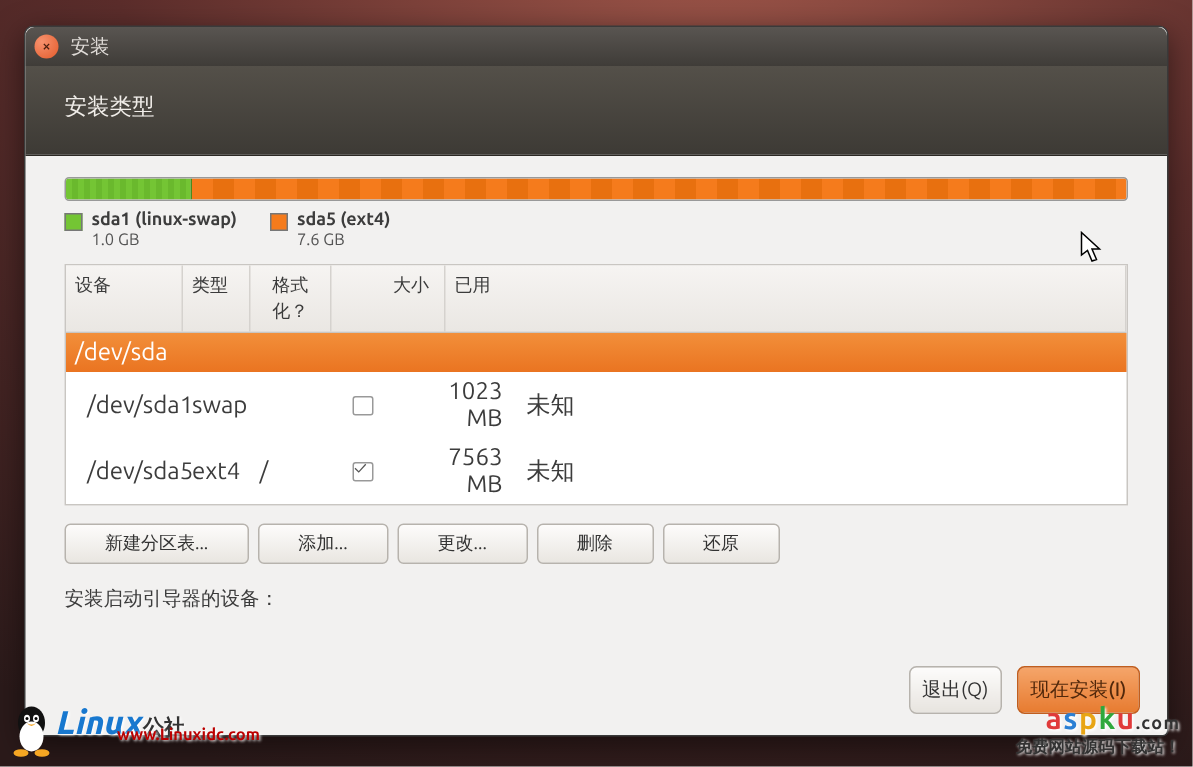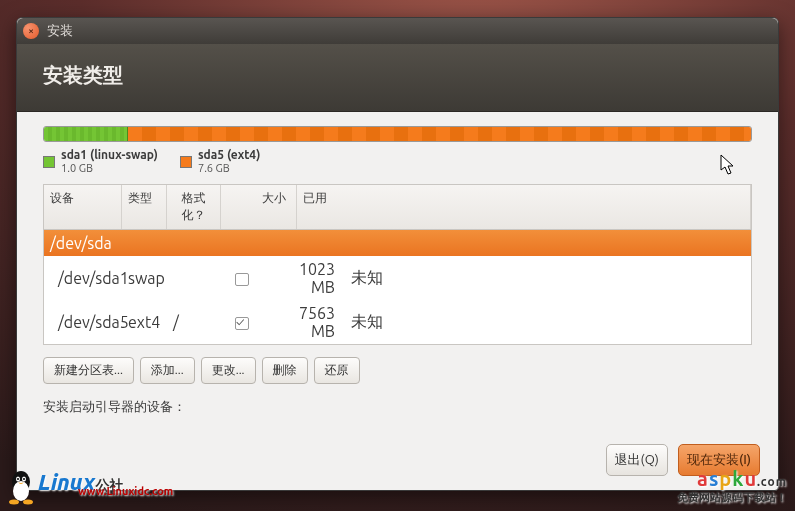--- a/index.html
+++ b/index.html
@@ -20,54 +20,54 @@
     padding-left:6px;font-weight:500;
   }
   .close-btn{
     width:16px;height:16px;border-radius:50%;
     background:radial-gradient(circle at 30% 30%,#f7926e,#e35b2b);
     margin-right:8px;display:flex;align-items:center;justify-content:center;
     color:#4a2010;font-size:10px;line-height:1;cursor:pointer;
   }
   .content{flex:1;padding:0;position:relative;}
   .head-strip{background:linear-gradient(#545049,#3d3a35);padding:18px 26px 22px;color:#eee;border-bottom:1px solid #2b2824;}
-  .head-title{font-size:20px;color:#f0ede9;font-weight:700;}
+  .head-title{font-size:15px;color:#f0ede9;font-weight:400;}
   .body{padding:14px 26px 14px;color:#3c3c3c;font-size:13px;}
   .usage-bar{height:16px;border-radius:3px;overflow:hidden;display:flex;border:1px solid #999;}
   .seg{height:100%;}
   .seg.green{
     width:11.9%;
     background:repeating-linear-gradient(90deg,#74c534 0 4px,#6ab92d 4px 8px);
     border-right:1px solid #4a8a1f;
   }
   .seg.orange{
     flex:1;
     background:repeating-linear-gradient(90deg,#f57b1c 0 14px,#e8700f 14px 28px);
   }
   .legend{display:flex;margin-top:6px;gap:22px;font-size:12px;}
-  .legend-item{display:flex;align-items:center;gap:6px;}
+  .legend-item{display:flex;align-items:flex-start;gap:6px;}
   .sw{width:12px;height:12px;border:1px solid #777;margin-top:2px;}
   .sw.g{background:#74c534;}
   .sw.o{background:#f57b1c;}
   .legend-name{font-weight:bold;}
   .legend-sub{color:#555;font-size:11px;margin-top:1px;}
   .table{margin-top:10px;border:1px solid #c9c6c2;background:#fff;}
   .thead{display:flex;background:linear-gradient(#f6f4f2,#eae7e3);border-bottom:1px solid #c9c6c2;font-size:12px;color:#3b3b3b;}
   .thead span{padding:5px 6px;border-right:1px solid #d5d2ce;}
   .c-dev{width:78px;}.c-type{width:45px;}.c-mnt{width:48px;}.c-fmt{width:54px;text-align:center;}.c-size{width:76px;text-align:right;padding-right:10px!important;}.c-used{flex:1;font-family:Liberation Serif, serif;}
   .row{display:flex;font-size:16px;align-items:center;min-height:24px;}
   .row span{padding:4px 6px;}
   .row.sel{background:linear-gradient(#f28f3a,#ea7421);color:#fff;}
   .row.sel span{border:none;}
   .row.data span.c-dev{padding-left:14px;}
   .chk{width:13px;height:13px;border:1px solid #999;border-radius:2px;background:#fff;display:inline-block;vertical-align:middle;position:relative;}
   .chk.on::after{content:"✓";position:absolute;left:0;top:-3px;font-size:12px;color:#555;}
   .btnrow{display:flex;gap:6px;margin-top:12px;}
   button.small{
-    font-size:12px;padding:4px 10px;border:1px solid #b7b3ad;border-radius:4px;
+    font-size:12px;padding:4px 26px;border:1px solid #b7b3ad;border-radius:4px;
     background:linear-gradient(#fdfcfb,#e9e6e1);color:#333;cursor:pointer;
   }
   .boot-label{margin-top:14px;font-size:13px;}
   .select{
     margin-top:6px;height:28px;border:1px solid #b7b3ad;border-radius:3px;
     background:linear-gradient(#fdfcfb,#ece9e4);display:flex;align-items:center;padding:0 8px;
     font-size:13px;position:relative;
   }
   .select .sep{flex:1;}
   .select .arrow{width:18px;text-align:center;color:#555;border-left:1px solid #c9c6c2;padding-left:6px;}

